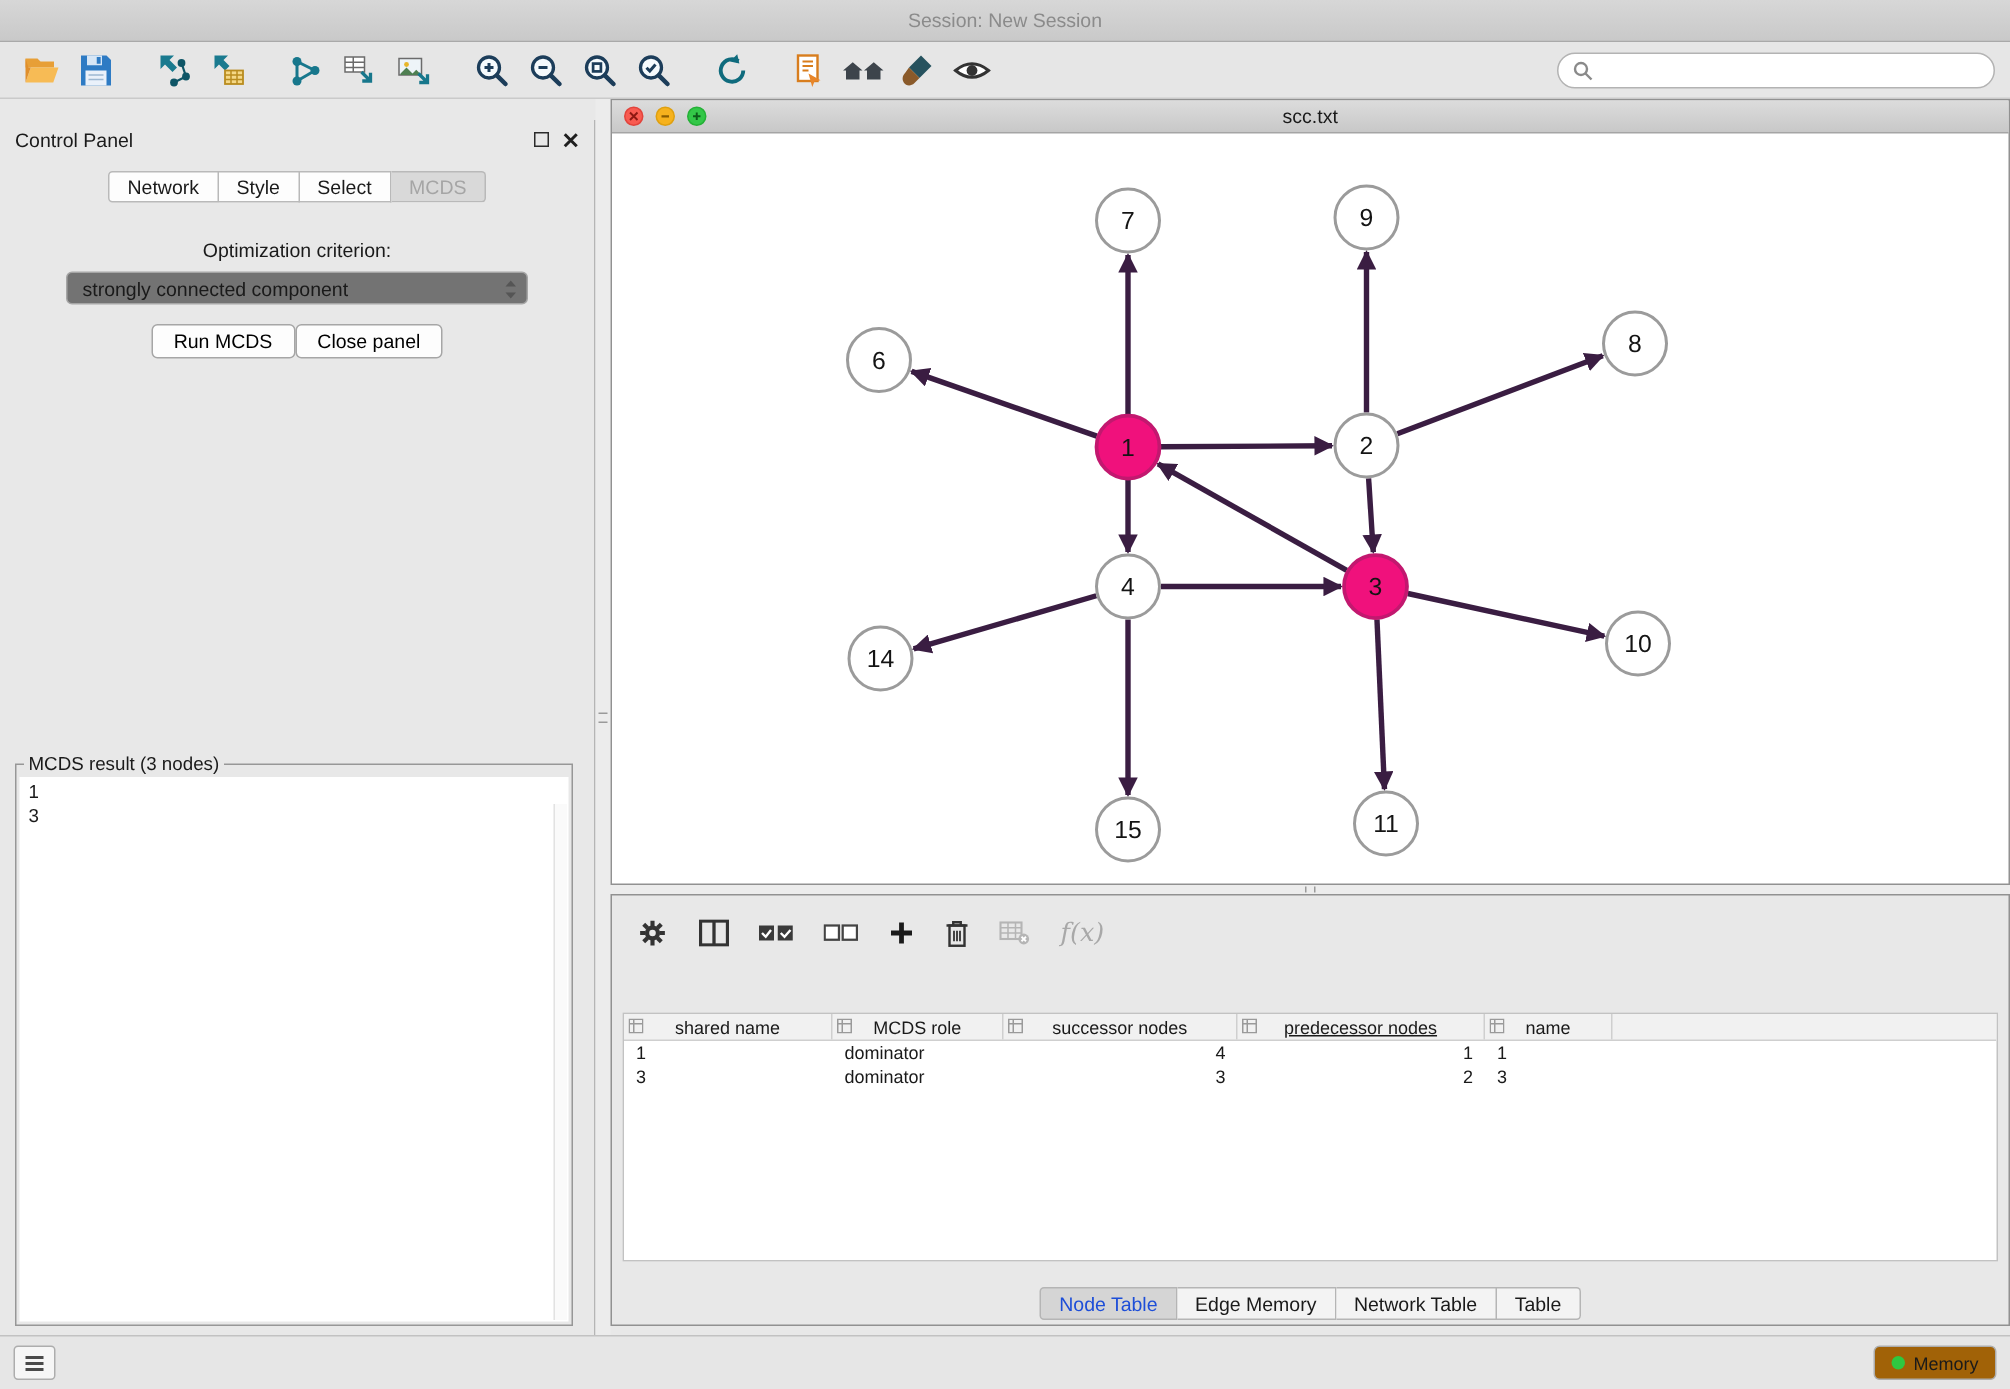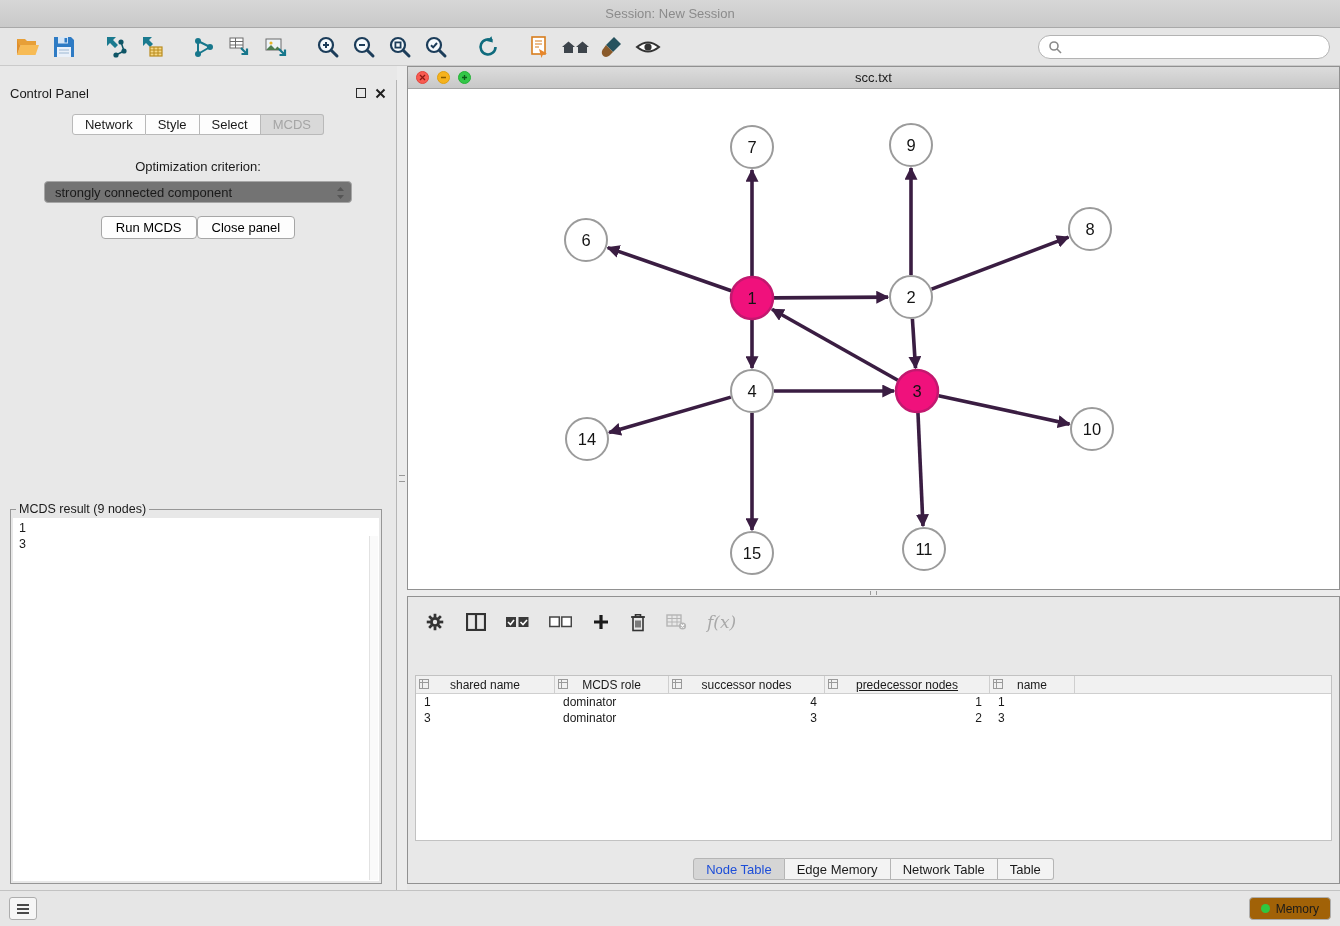--- a/index.html
+++ b/index.html
@@ -275,21 +275,21 @@
           <path d="M4.5 1L8 5H1z" fill="#555"></path>
           <path d="M4.5 13L1 9h7z" fill="#555"></path>
         </svg>
     </span>
   </div>
   <div class="btn-row">
     <button class="btn">Run MCDS</button>
     <button class="btn">Close panel</button>
   </div>
   <fieldset class="result-box">
-    <legend>MCDS result (9 nodes)</legend>
+    <legend>MCDS result (3 nodes)</legend>
     <div class="result-inner">
         <div class="result-line">1</div>
         <div class="result-line">3</div>
       </div>
     <div class="vtrack" style="right:3px;top:20px;bottom:3px"></div>
   </fieldset>
 </div>
 
 <div class="splitter-v">
     <span class="grip-h"></span>

